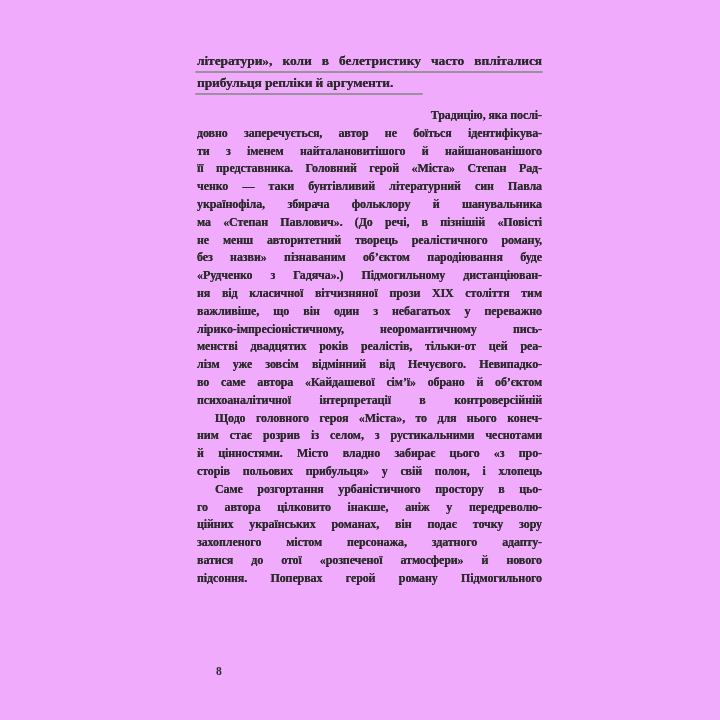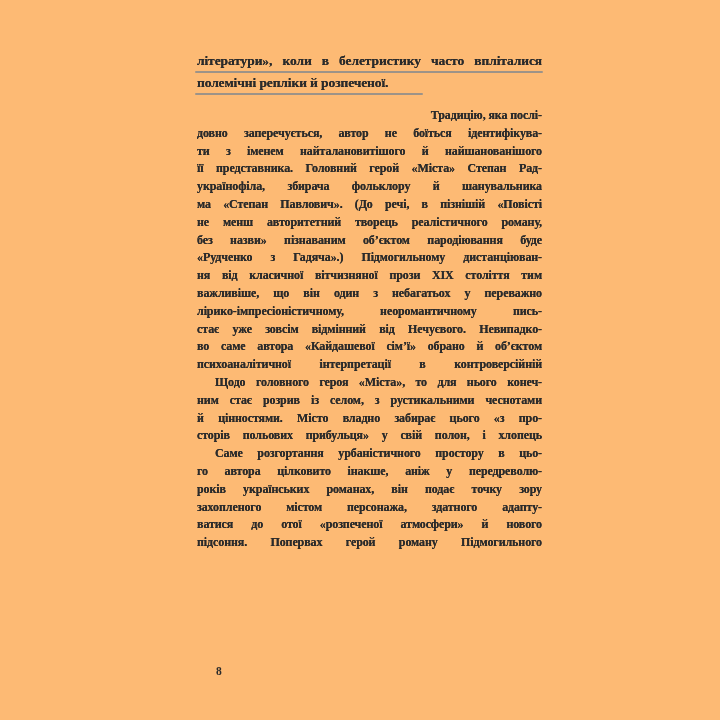--- a/index.html
+++ b/index.html
@@ -56,46 +56,48 @@
     position: absolute;
     left: 216px;
     top: 665px;
     font-size: 11.5px;
     font-weight: 600;
   }
 </style>
 </head>
 <body>
 
-<div class="screen" style="background: #fdba74; color: rgb(43, 43, 43);">
+<div class="screen" style="background: #f0abfc; color: rgb(43, 43, 43);">
   <div class="quote-block">
       <div class="line a-justify"><span>літератури», коли в белетристику часто впліталися</span><span class="uline" style="width: 348px; background: rgb(140, 140, 140);"></span></div>
-      <div class="line a-left"><span>полемічні репліки й розпеченої.</span><span class="uline" style="width: 228px; background: rgb(140, 140, 140);"></span></div>
+      <div class="line a-left"><span>прибульця репліки й аргументи.</span><span class="uline" style="width: 228px; background: rgb(140, 140, 140);"></span></div>
     </div>
   <div class="body-block">
       <div class="line a-right"><span>Традицію, яка послі-</span></div>
       <div class="line a-justify"><span>довно заперечується, автор не боїться ідентифікува-</span></div>
       <div class="line a-justify"><span>ти з іменем найталановитішого й найшанованішого</span></div>
       <div class="line a-justify"><span>її представника. Головний герой «Міста» Степан Рад-</span></div>
+      <div class="line a-justify"><span>ченко — таки бунтівливий літературний син Павла</span></div>
       <div class="line a-justify"><span>українофіла, збирача фольклору й шанувальника</span></div>
       <div class="line a-justify"><span>ма «Степан Павлович». (До речі, в пізнішій «Повісті</span></div>
       <div class="line a-justify"><span>не менш авторитетний творець реалістичного роману,</span></div>
       <div class="line a-justify"><span>без назви» пізнаваним об’єктом пародіювання буде</span></div>
       <div class="line a-justify"><span>«Рудченко з Гадяча».) Підмогильному дистанціюван-</span></div>
       <div class="line a-justify"><span>ня від класичної вітчизняної прози XIX століття тим</span></div>
       <div class="line a-justify"><span>важливіше, що він один з небагатьох у переважно</span></div>
       <div class="line a-justify"><span>лірико-імпресіоністичному, неоромантичному пись-</span></div>
-      <div class="line a-justify"><span>стає уже зовсім відмінний від Нечуєвого. Невипадко-</span></div>
+      <div class="line a-justify"><span>менстві двадцятих років реалістів, тільки-от цей реа-</span></div>
+      <div class="line a-justify"><span>лізм уже зовсім відмінний від Нечуєвого. Невипадко-</span></div>
       <div class="line a-justify"><span>во саме автора «Кайдашевої сім’ї» обрано й об’єктом</span></div>
       <div class="line a-justify"><span>психоаналітичної інтерпретації в контроверсійній</span></div>
       <div class="line a-justify indent"><span>Щодо головного героя «Міста», то для нього конеч-</span></div>
       <div class="line a-justify"><span>ним стає розрив із селом, з рустикальними чеснотами</span></div>
       <div class="line a-justify"><span>й цінностями. Місто владно забирає цього «з про-</span></div>
       <div class="line a-justify"><span>сторів польових прибульця» у свій полон, і хлопець</span></div>
       <div class="line a-justify indent"><span>Саме розгортання урбаністичного простору в цьо-</span></div>
       <div class="line a-justify"><span>го автора цілковито інакше, аніж у передреволю-</span></div>
-      <div class="line a-justify"><span>років українських романах, він подає точку зору</span></div>
+      <div class="line a-justify"><span>ційних українських романах, він подає точку зору</span></div>
       <div class="line a-justify"><span>захопленого містом персонажа, здатного адапту-</span></div>
       <div class="line a-justify"><span>ватися до отої «розпеченої атмосфери» й нового</span></div>
       <div class="line a-justify"><span>підсоння. Попервах герой роману Підмогильного</span></div>
     </div>
   <div class="page-number">8</div>
 </div>
 
 </body></html>

